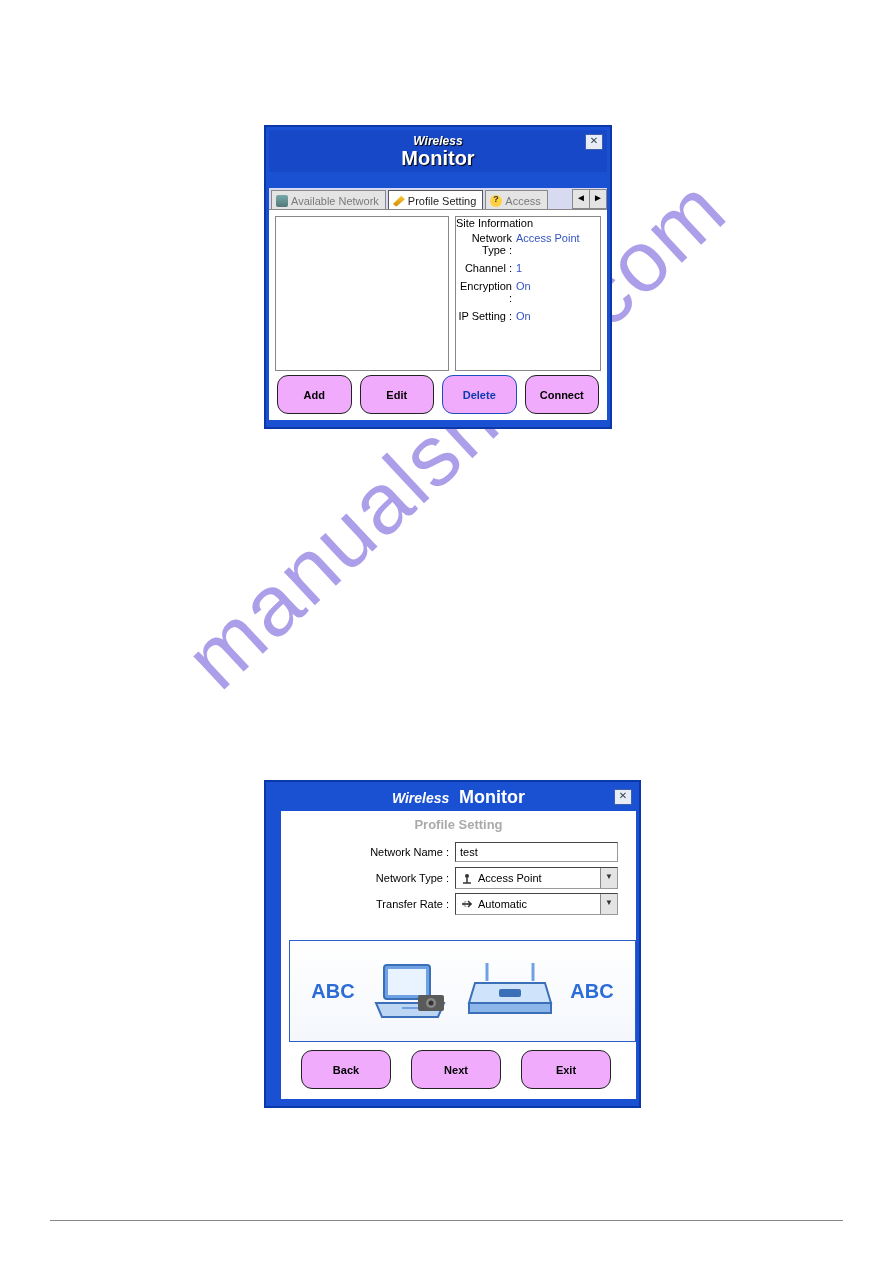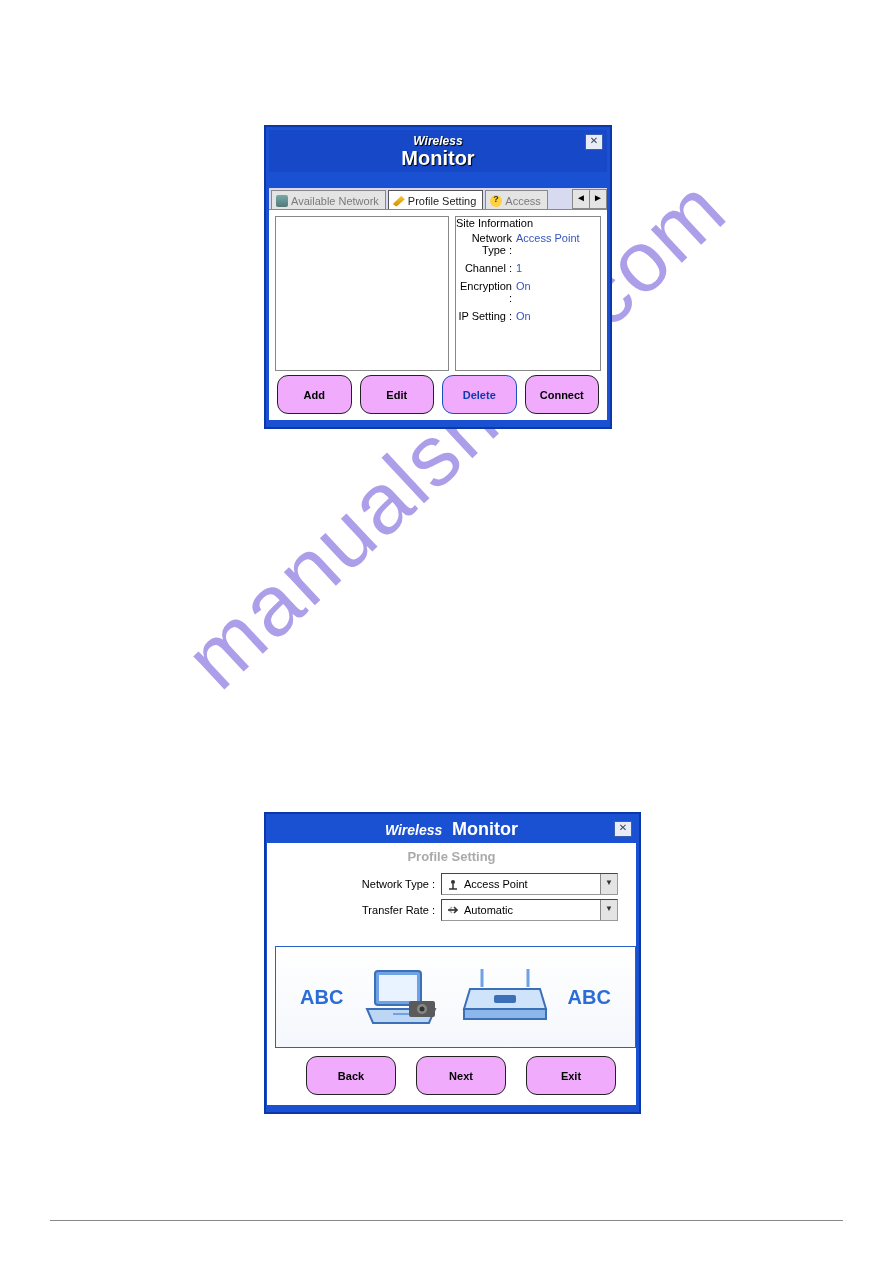--- a/index.html
+++ b/index.html
@@ -182,26 +182,26 @@
     font-family:Tahoma, Arial;
     font-size:11px;
     font-weight:bold;
     cursor:pointer;
   }
   .btnrow1 button.del { border-color:#1b4fc0; color:#0a3bb0;}
   
   .win2 {
     position: absolute;
     left: 214px;
-    top: 772px;
+    top: 740px;
     width: 377px;
     box-sizing: border-box;
     background:#1a50d2;
     border:2px solid #0b38a8;
-    padding:3px 3px 7px 1px;
+    padding:3px 3px 7px 15px;
   }
   .title2 {
     height:24px;
     color:#fff;
     text-align:center;
     font-family:"Trebuchet MS",Tahoma,sans-serif;
     font-size:17px;
     position:relative;
     padding-top:2px;
   }
@@ -238,21 +238,21 @@
     background:linear-gradient(#fff, #f4f7fc);
     display:flex;
     align-items:center;
     justify-content:space-evenly;
     padding:4px 6px;
   }
   .abc { font-family:Arial; font-weight:bold; font-size:20px; color:#2b6cd6;}
   .laptop, .router { display:inline-block;}
   .laptop svg, .router svg { display:block;}
   .btnrow2 {
-    display:flex; gap:20px; padding:8px 20px 4px 20px; justify-content:flex-end;
+    display:flex; gap:20px; padding:8px 20px 4px 20px; justify-content:flex-start;
   }
   .btnrow2 button { flex:0 0 90px;}
 </style>
 </head>
 <body>
 
 <div class="page">
 
   <div class="watermark">manualshive.com</div>
 
@@ -321,20 +321,24 @@
   <div class="win2">
     <div class="title2">
       <span class="it">Wireless</span>
       <span class="bg">&nbsp;</span><span class="bg">Monitor</span>
       <div class="closebtn">✕</div>
     </div>
     <div class="body2">
       <div class="subtitle2">Profile Setting</div>
 
       <div class="form2">
+        <div class="frow">
+          <div class="flbl">Network Name :</div>
+          <input type="text" value="test" style="">
+        </div>
         <div class="frow">
           <div class="flbl">Network Type :</div>
           <div class="combo">
             <span class="cicon ap">
               <svg viewBox="0 0 14 14">
                   <circle cx="7" cy="5" r="2" fill="#333"></circle>
                   <path d="M7 7 L7 12" stroke="#333" stroke-width="1.5"></path>
                   <path d="M3 12 L11 12" stroke="#333" stroke-width="1.5"></path>
                 </svg>
             </span>

